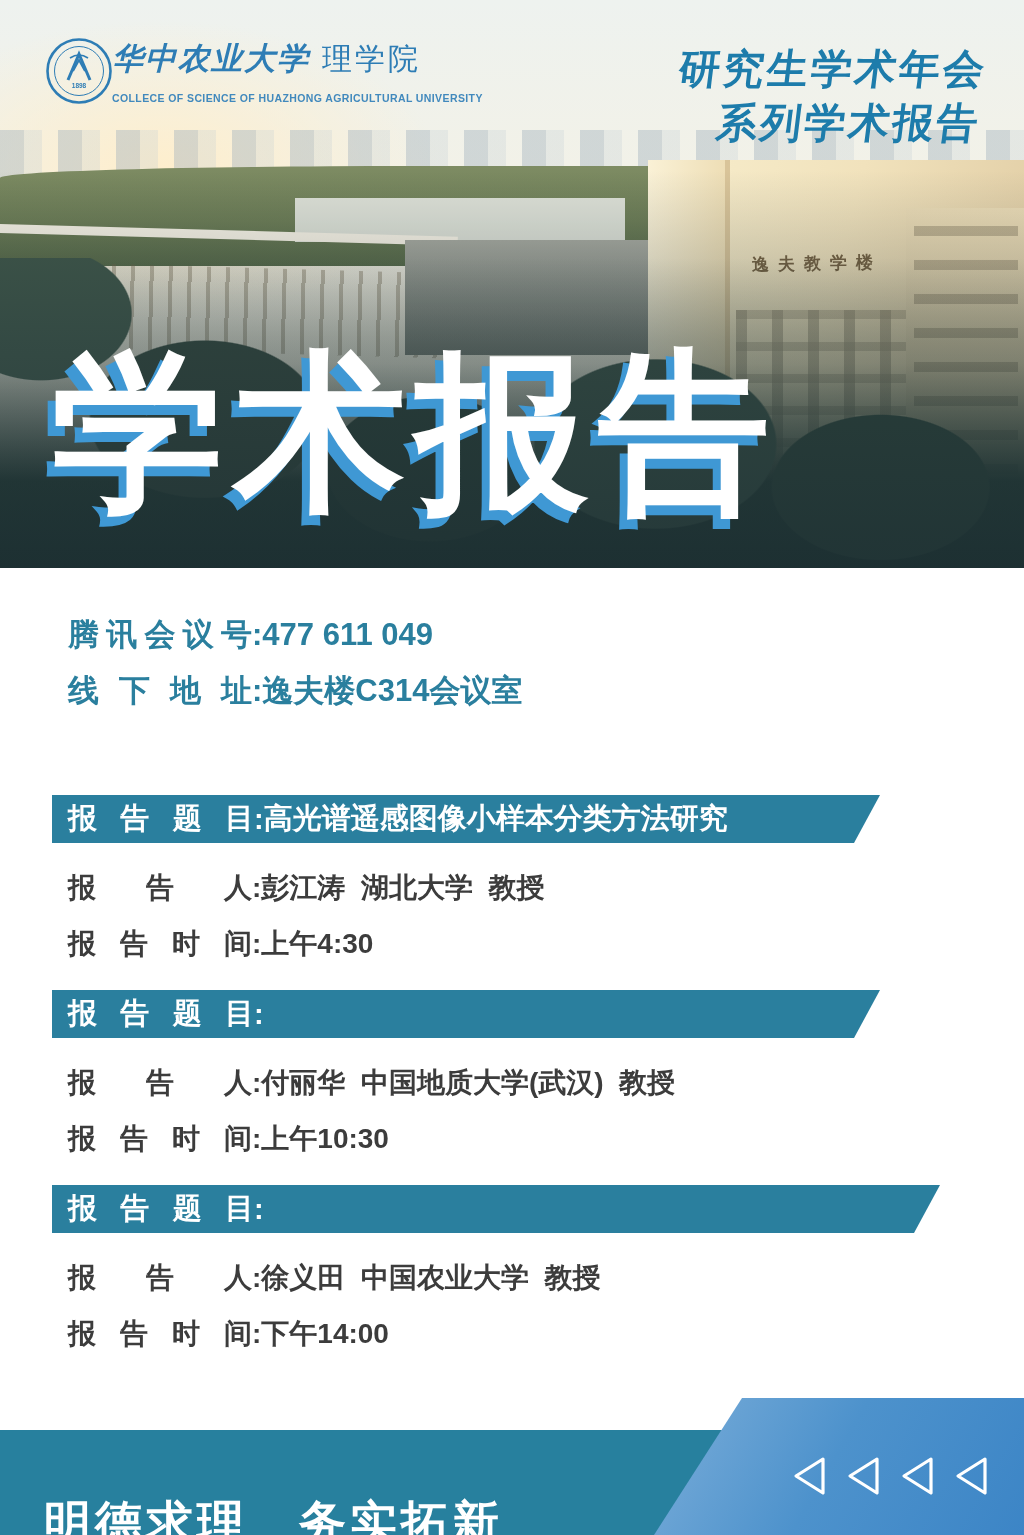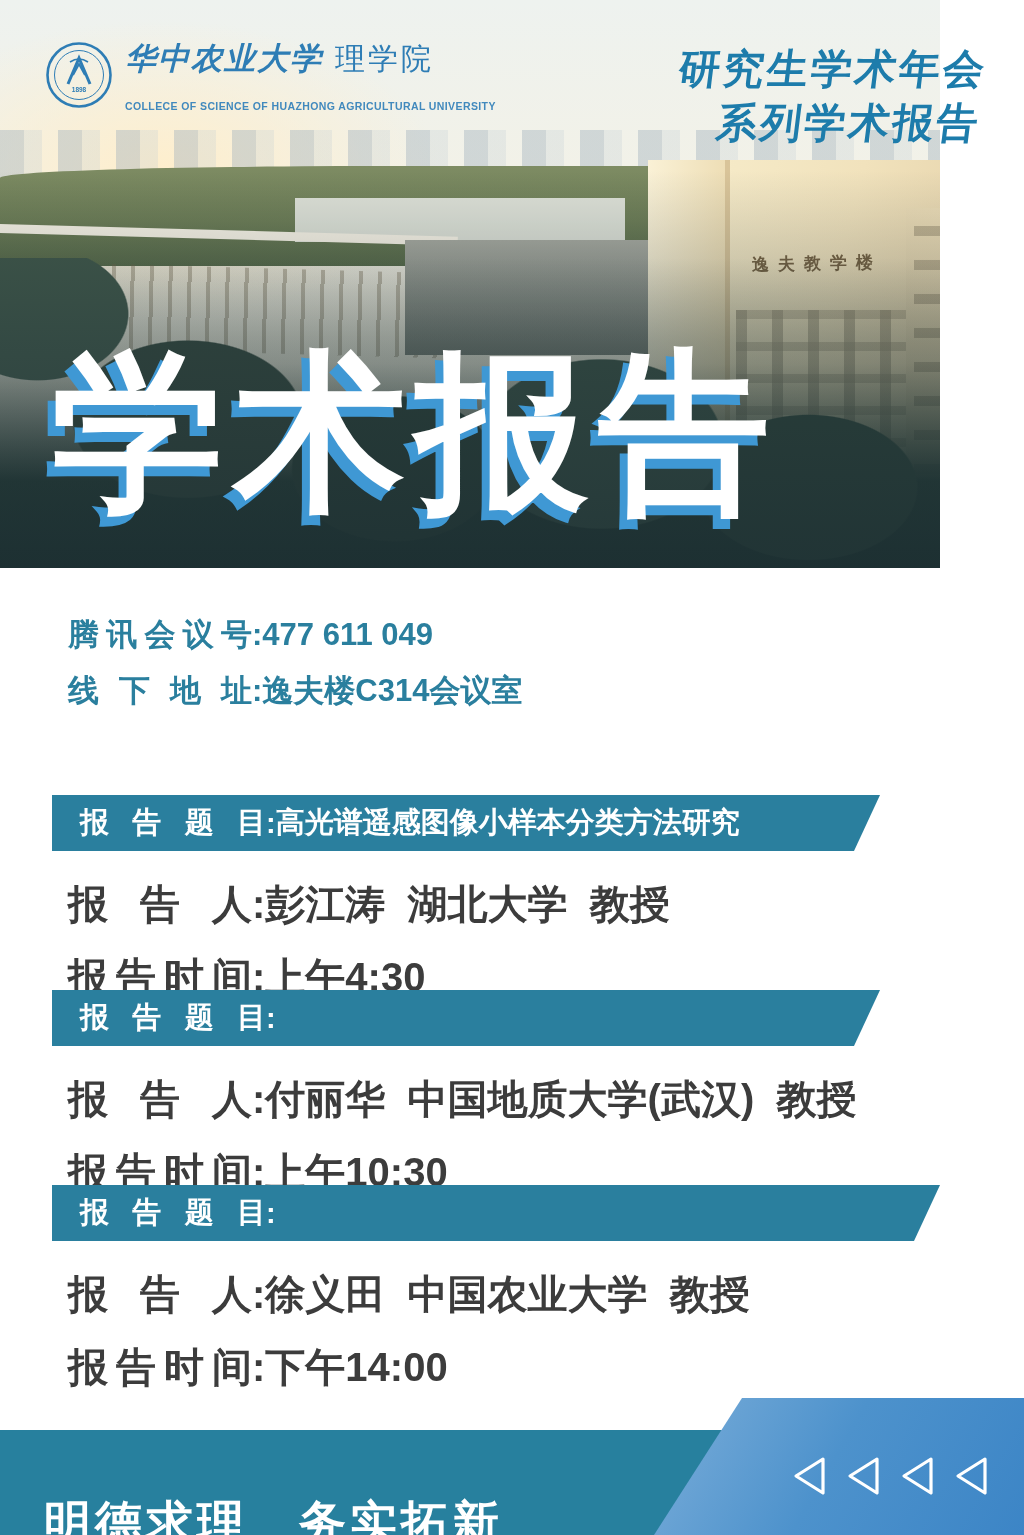--- a/index.html
+++ b/index.html
@@ -1,21 +1,21 @@
 <!DOCTYPE html>
 <html><head>
 <meta charset="utf-8">
 <style>
   * { box-sizing: border-box; margin: 0; padding: 0; }
   html,body { background:#fff; }
   body { width:1024px; height:1535px; margin:0 auto; font-family:"Liberation Sans", sans-serif; }
   .poster { position:relative; width:1024px; height:1535px; background:#fff; overflow:hidden; }
 
   
-  .photo { position:absolute; left:0; top:0; width:940px; height:568px; overflow:hidden;
+  .photo { position:absolute; left:0; top:0; width:1024px; height:568px; overflow:hidden;
            background:linear-gradient(180deg,#eef2ef 0%,#f4f1e4 45%,#f0ead9 70%,#e9e2d0 100%); }
   .sun-glow { position:absolute; left:-120px; top:20px; width:560px; height:300px;
               background:radial-gradient(closest-side, rgba(255,238,203,.95), rgba(255,238,203,0)); }
   .skyline { position:absolute; left:0; top:130px; width:100%; height:50px; opacity:.55;
              background:repeating-linear-gradient(90deg, rgba(160,176,188,.75) 0 24px, rgba(188,202,210,.45) 24px 42px, rgba(160,176,188,0) 42px 58px); }
   .treeline { position:absolute; left:0; top:166px; width:100%; height:100px;
               background:linear-gradient(180deg,#7e8c63 0%,#6d7d56 55%,#596b4a 100%);
               border-radius:40% 30% 35% 25% / 12px 16px 0 0; }
   .bldg-center { position:absolute; left:295px; top:198px; width:330px; height:44px; background:#e7e9e2; opacity:.92; }
   .bldg-left { position:absolute; left:-22px; top:230px; width:478px; height:140px; transform:rotate(1.6deg);
@@ -46,45 +46,45 @@
        radial-gradient(170px 120px at 42% 68%, #2f4339 60%, rgba(0,0,0,0) 61%),
        radial-gradient(200px 140px at 64% 60%, #3a5044 60%, rgba(0,0,0,0) 61%),
        radial-gradient(180px 120px at 86% 74%, #31463b 60%, rgba(0,0,0,0) 61%),
        linear-gradient(180deg, rgba(44,65,56,0) 0%, rgba(44,65,56,.25) 34%, #2c4138 72%, #283c34 100%); }
   .photo-shade { position:absolute; inset:0;
      background:linear-gradient(180deg, rgba(255,255,255,0) 30%, rgba(24,44,54,.32) 60%, rgba(21,39,49,.58) 100%); }
   .hero-title { position:absolute; left:52px; top:338px; font-size:172px; line-height:1.1; font-weight:900;
                 color:#ffffff; letter-spacing:10px; text-shadow:-8px 10px 0 #3f98d4; white-space:nowrap; }
 
   
-  .logo-block { position:absolute; left:46px; top:38px; display:flex; align-items:center; gap:13px; }
+  .logo-block { position:absolute; left:46px; top:38px; display:flex; align-items:center; gap:0; }
   .seal { width:66px; height:66px; flex:0 0 auto; }
   .names .cn { display:flex; align-items:baseline; gap:12px; color:#2e7db5; }
   .names .univ { font-size:31px; font-weight:800; letter-spacing:2px; font-style:italic; }
   .names .coll { font-size:30px; font-weight:500; letter-spacing:3px; }
-  .names .en { margin-top:20px; font-size:10.5px; font-weight:700; color:#4189bd; letter-spacing:.4px; }
+  .names .en { margin-top:12px; font-size:10.5px; font-weight:700; color:#4189bd; letter-spacing:.4px; }
 
   .slogan { position:absolute; right:40px; top:42px; text-align:right; color:#1d7cab;
             font-weight:900; font-size:41px; line-height:1.32; letter-spacing:3px;
             transform:skewX(-7deg); }
 
   
   .info { position:absolute; left:68px; top:614px; color:#2a7f9e; font-weight:700; font-size:31px; }
   .info .row { margin-bottom:14px; white-space:pre; }
   .jlabel { display:inline-block; width:184px; text-align:justify; text-align-last:justify; }
 
   
   .report { position:absolute; left:0; width:1024px; }
   .r1 { top:795px; } .r2 { top:990px; } .r3 { top:1185px; }
-  .banner { margin-left:52px; height:56px; background:#2a7f9e; color:#fff; display:flex; align-items:center;
-            padding-left:28px; font-size:29px; font-weight:700; white-space:pre;
+  .banner { margin-left:52px; height:48px; background:#2a7f9e; color:#fff; display:flex; align-items:center;
+            padding-left:16px; font-size:29px; font-weight:700; white-space:pre;
             clip-path:polygon(0 0, 100% 0, calc(100% - 26px) 100%, 0 100%); }
   .bw-short { width:828px; } .bw-long { width:888px; }
   .banner .jlabel { width:186px; }
-  .details { margin:26px 0 0 68px; color:#3c3c3c; font-weight:600; font-size:40px; }
+  .details { margin:26px 0 0 68px; color:#3c3c3c; font-weight:600; font-size:28px; }
   .details .row { margin-bottom:18px; white-space:pre; }
 
   
   .teal-band { position:absolute; left:0; top:1430px; width:1024px; height:105px; background:#27809e; }
   .motto { position:absolute; left:44px; top:1456px; color:#fff; font-size:47px; font-weight:700;
            letter-spacing:4px; white-space:pre;margin-top:36px; }
   .blue-wedge { position:absolute; right:0; top:1398px; width:370px; height:137px;
                 clip-path:polygon(88px 0, 100% 0, 100% 100%, 0 100%);
                 background:linear-gradient(120deg,#7aadd9 0%,#4d92cc 48%,#3c85c6 100%); }
   .arrows { position:absolute; right:36px; top:58px; display:flex; gap:20px; }

